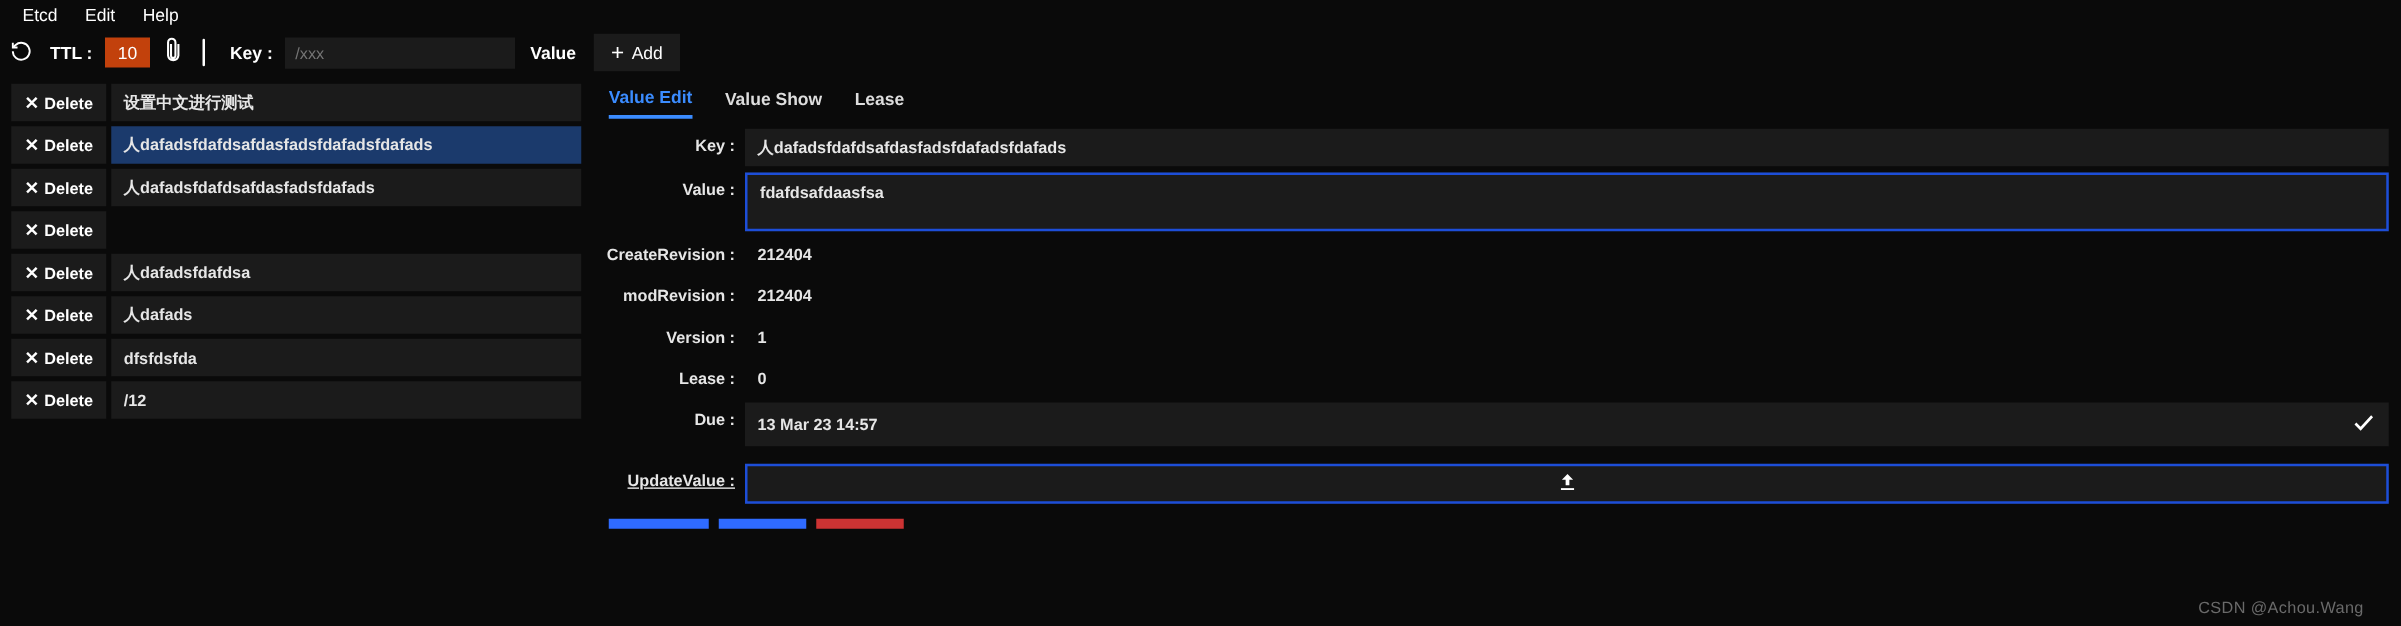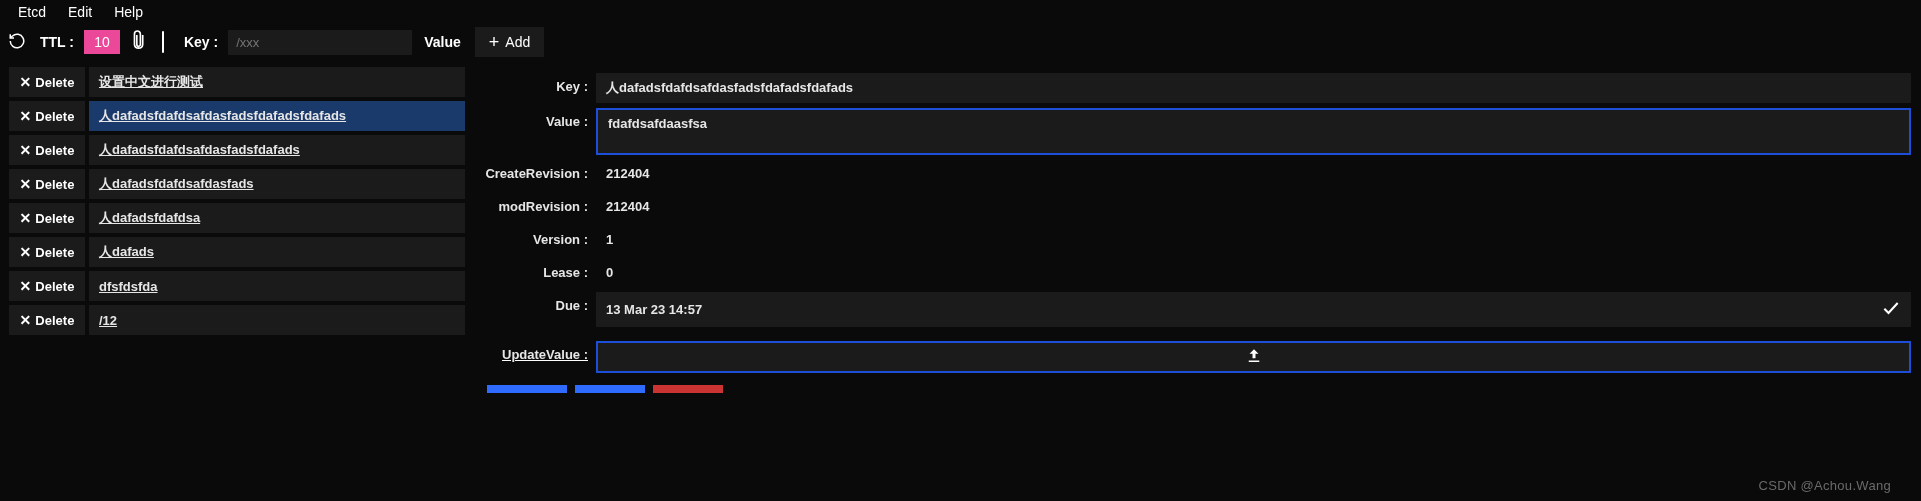--- a/index.html
+++ b/index.html
@@ -22,21 +22,21 @@
 .toolbar {
   display: flex;
   align-items: center;
   gap: 8px;
   padding: 3px 8px 4px;
   font-size: 14px;
 }
 .icon-refresh svg { width:18px; height:18px; stroke:#fff; stroke-width:2; fill:none;}
 .lbl { font-weight:700; margin: 0 2px 0 6px; }
 .ttl-input {
-  background:#ec4899; border:none; color:#fff; width:36px; height:24px;
+  background:#c2410c; border:none; color:#fff; width:36px; height:24px;
   text-align:center; font-size:14px;
 }
 .attach-icon svg { width:20px; height:20px; stroke:#fff; stroke-width:2; fill:none; transform: rotate(-45deg);}
 .sep { width:2px; height:22px; background:#fff; margin:0 6px; border-radius:1px;}
 .key-input {
   background:#1b1b1b; border:none; color:#8b5cf6; width:184px; height:25px;
   padding:0 8px; font-size:13px;
 }
 .val-lbl { margin-left:4px;}
 .val-input {
@@ -55,21 +55,21 @@
 .del-btn {
   background:#1b1b1b; border:none; color:#fff; width:76px; height:30px;
   display:flex; align-items:center; justify-content:center; gap:4px;
   font-size:13px; font-weight:700; cursor:pointer;
 }
 .del-btn .x { font-size:14px;}
 .item-txt {
   flex:1; background:#1b1b1b; height:30px; margin-left:4px;
   display:flex; align-items:center; padding:0 10px;
   font-size:13px; font-weight:700; color:#e6e6e6;
-  overflow:hidden; white-space:nowrap; text-overflow:ellipsis;text-decoration:underline;
+  overflow:hidden; white-space:nowrap; text-overflow:ellipsis;
 }
 .row.sel .item-txt { background:#1b3a6c; }
 .right { flex:1; padding:6px 10px 0 12px;}
 .tabs { display:flex; gap:26px; font-size:14px; font-weight:700; height:30px; align-items:center; margin-left:4px;}
 .tab { color:#ddd; cursor:pointer; padding-bottom:7px;}
 .tab.active { color:#3b8cff; border-bottom:3px solid #3b8cff;}
 .form { margin-top:6px;}
 .frow { display:flex; align-items:flex-start; margin-bottom:5px;}
 .flabel { width:113px; text-align:right; font-size:13px; font-weight:700; padding:6px 8px 0 0; color:#e6e6e6;}
 .fval { flex:1; background:#1b1b1b; color:#e6e6e6; font-size:13px; font-weight:700; padding:6px 10px; min-height:28px;}
@@ -141,21 +141,20 @@
           <span class="x">✕</span>
           <span>Delete</span>
         </button>
         <div class="item-txt">人dafadsfdafdsafdasfadsfdafads</div>
       </div>
       <div class="row">
         <button class="del-btn">
           <span class="x">✕</span>
           <span>Delete</span>
         </button>
-        <div class="item-txt">人dafadsfdafdsafdasfads</div>
       </div>
       <div class="row">
         <button class="del-btn">
           <span class="x">✕</span>
           <span>Delete</span>
         </button>
         <div class="item-txt">人dafadsfdafdsa</div>
       </div>
       <div class="row">
         <button class="del-btn">
@@ -174,20 +173,25 @@
       <div class="row">
         <button class="del-btn">
           <span class="x">✕</span>
           <span>Delete</span>
         </button>
         <div class="item-txt">/12</div>
       </div>
     </div>
 
   <div class="right">
+    <div class="tabs">
+      <span class="tab active">Value Edit</span>
+      <span class="tab">Value Show</span>
+      <span class="tab">Lease</span>
+    </div>
     <div class="form">
       <div class="frow">
         <div class="flabel">Key :</div>
         <div class="fval">人dafadsfdafdsafdasfadsfdafadsfdafads</div>
       </div>
       <div class="frow">
         <div class="flabel">Value :</div>
         <div class="fval big redbox">fdafdsafdaasfsa</div>
       </div>
       <div class="frow">

